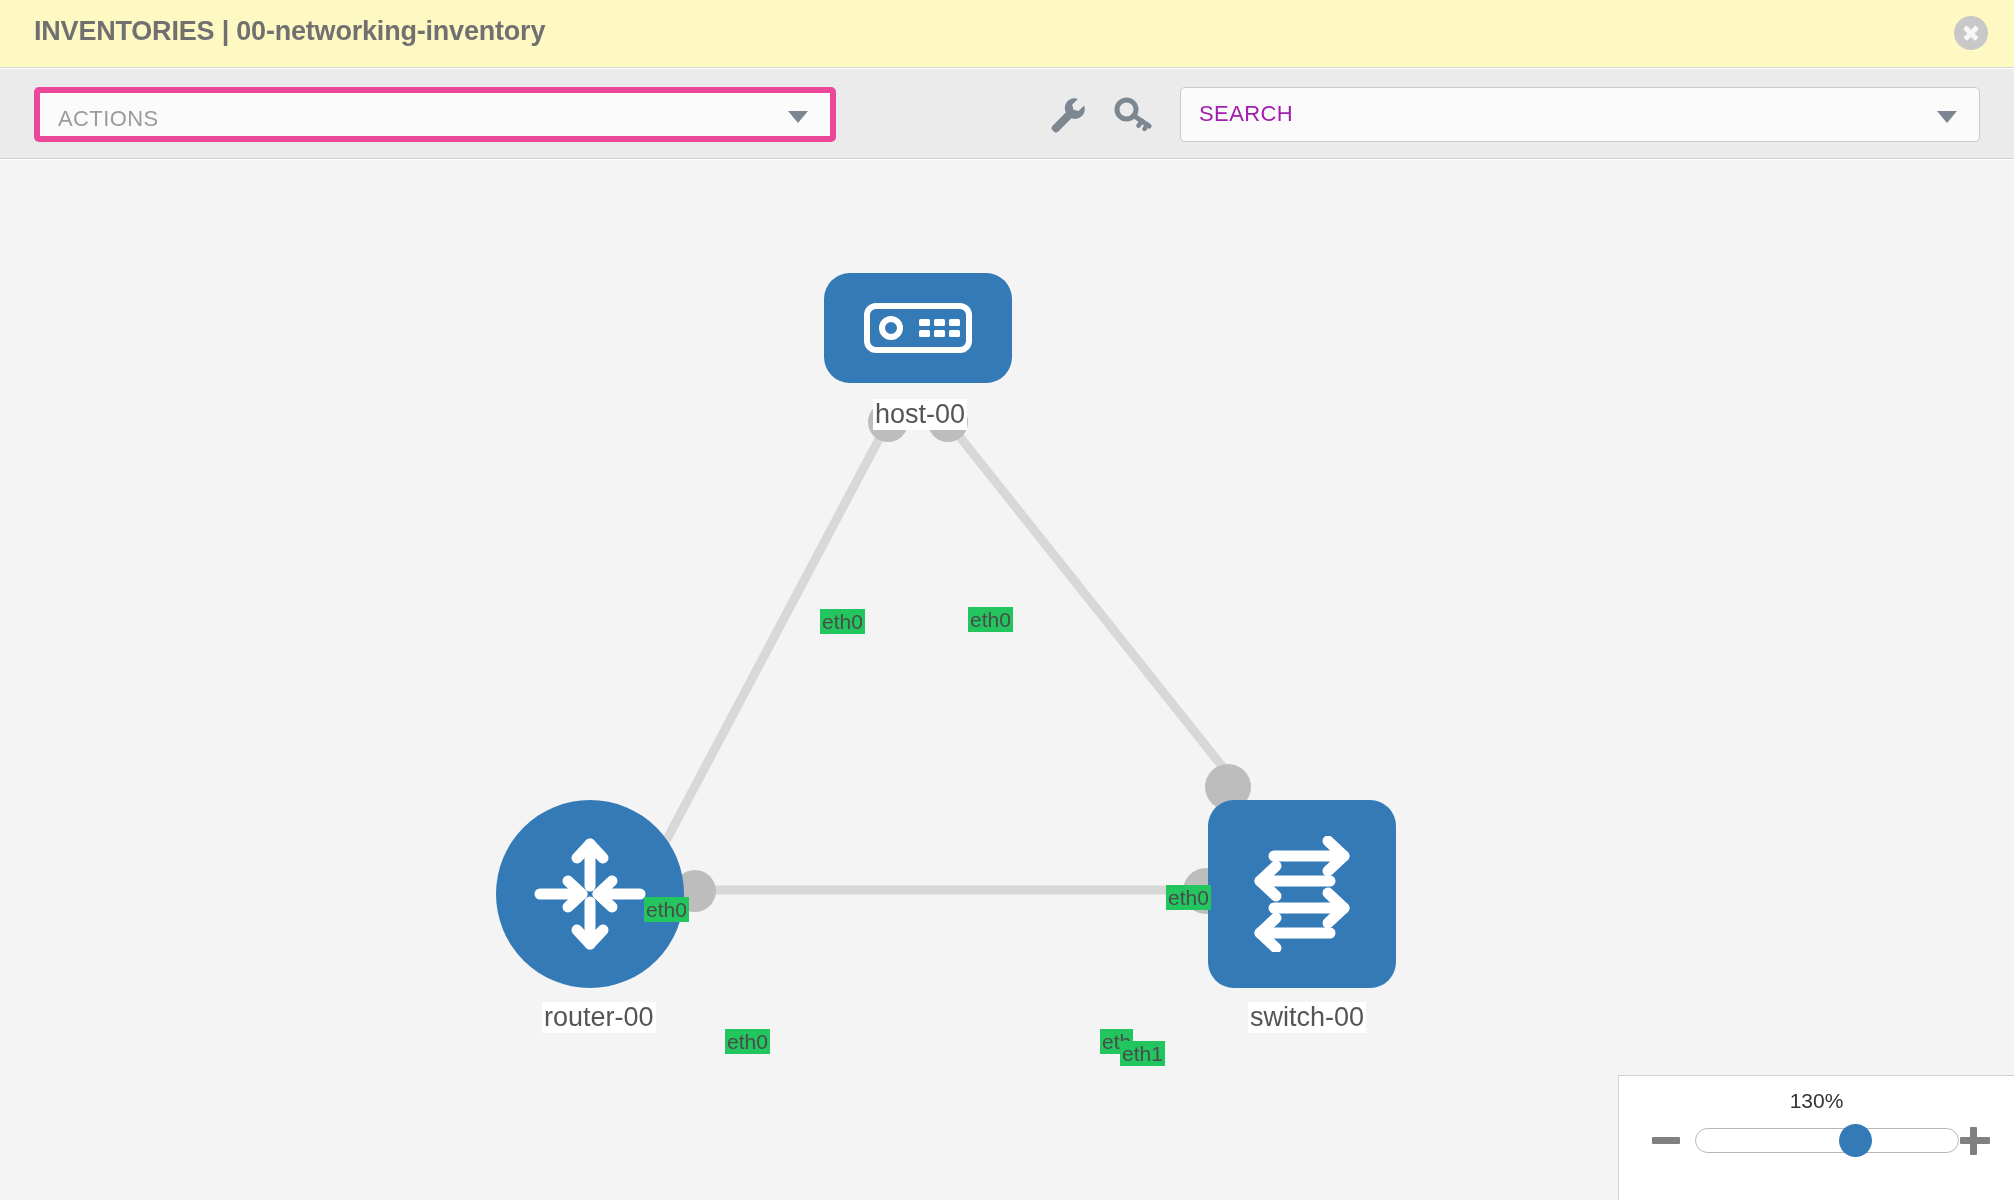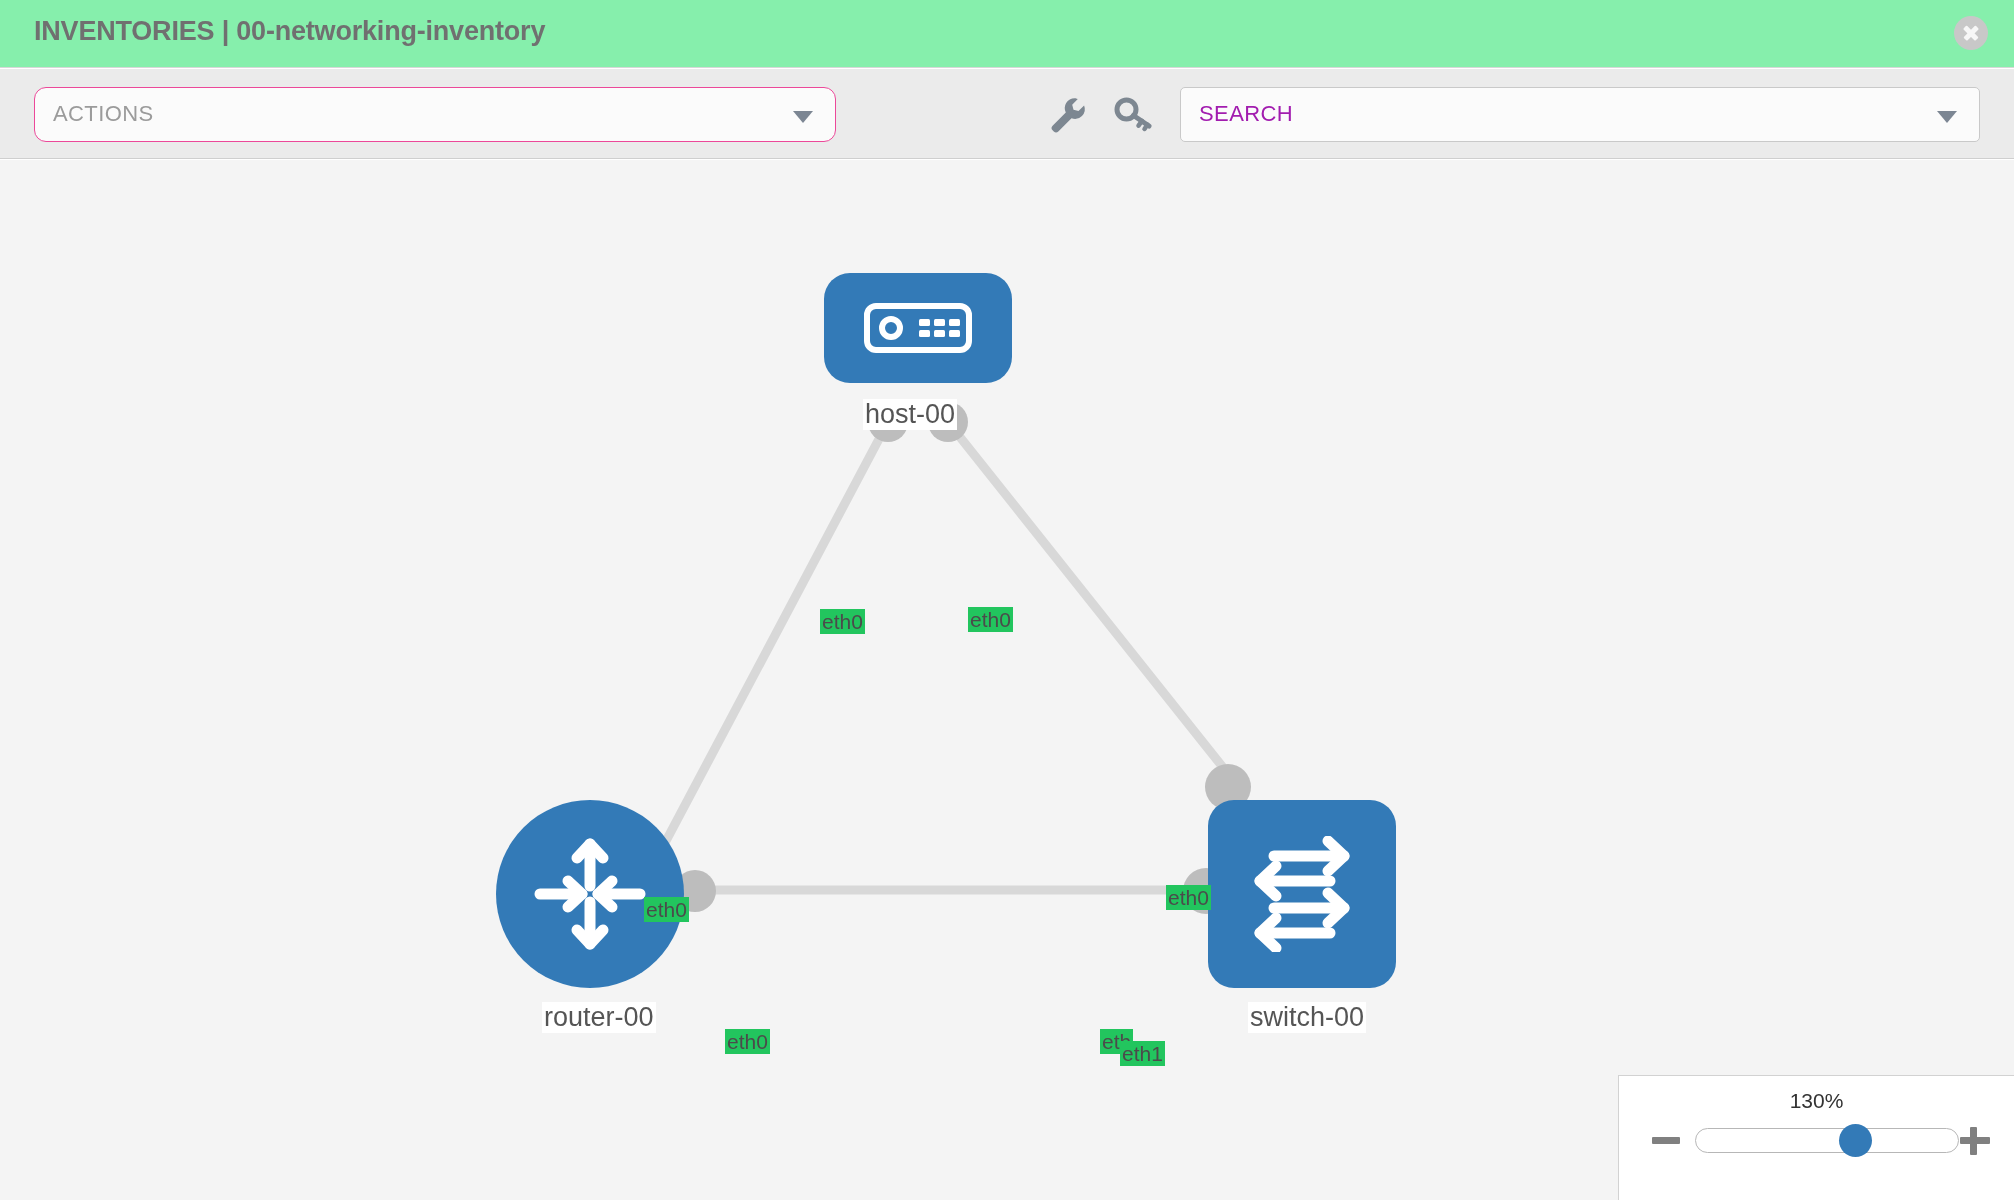--- a/index.html
+++ b/index.html
@@ -17,21 +17,21 @@
     position: relative;
     width: 2014px;
     height: 1200px;
     background: #ffffff;
   }
   .titlebar {
     position: absolute;
     top: 0; left: 0;
     width: 2014px;
     height: 68px;
-    background: #86efac;
+    background: #fef9c3;
     border-bottom: 1px solid #d7d7d7;
     padding-left: 8px;
   }
   .title-text {
     position: absolute;
     left: 34px;
     top: 16px;
     font-size: 27px;
     font-weight: bold;
     color: #707070;
@@ -68,22 +68,22 @@
     width: 2014px;
     height: 90px;
     background: #ebebeb;
     border-bottom: 1px solid #cfcfcf;
   }
   .actions-select {
     position: absolute;
     left: 34px; top: 18px;
     width: 802px; height: 55px;
     background: #fbfbfb;
-    border: 1px solid #ec4899;
-    border-radius: 12px;
+    border: 6px solid #ec4899;
+    border-radius: 5px;
     cursor: pointer;
   }
   .actions-label {
     position: absolute;
     left: 18px; top: 13px;
     font-size: 22px;
     color: #9b9b9b;
     letter-spacing: 0.4px;
   }
   .caret {
@@ -309,21 +309,21 @@
           <g fill="#ffffff">
             <rect x="55" y="16" width="11" height="7" rx="1.5"></rect>
             <rect x="70" y="16" width="11" height="7" rx="1.5"></rect>
             <rect x="85" y="16" width="11" height="7" rx="1.5"></rect>
             <rect x="55" y="27" width="11" height="7" rx="1.5"></rect>
             <rect x="70" y="27" width="11" height="7" rx="1.5"></rect>
             <rect x="85" y="27" width="11" height="7" rx="1.5"></rect>
           </g>
         </svg>
       </div>
-      <div class="node-label" style="left:39px; top:126px;">host-00</div>
+      <div class="node-label" style="left:49px; top:126px;">host-00</div>
     </div>
 
     <div class="node" style="left:496px; top:640px; width:188px; height:240px;">
       <div class="node-shape circle" style="left:0; top:0; width:188px; height:188px;">
         <svg width="120" height="120" viewBox="0 0 120 120" aria-hidden="true">
           <g stroke="#ffffff" stroke-width="11" stroke-linecap="round" stroke-linejoin="round" fill="none">
 
             <path d="M60 52 V10"></path>
               <path d="M47 24 L60 10 L73 24"></path>
 

